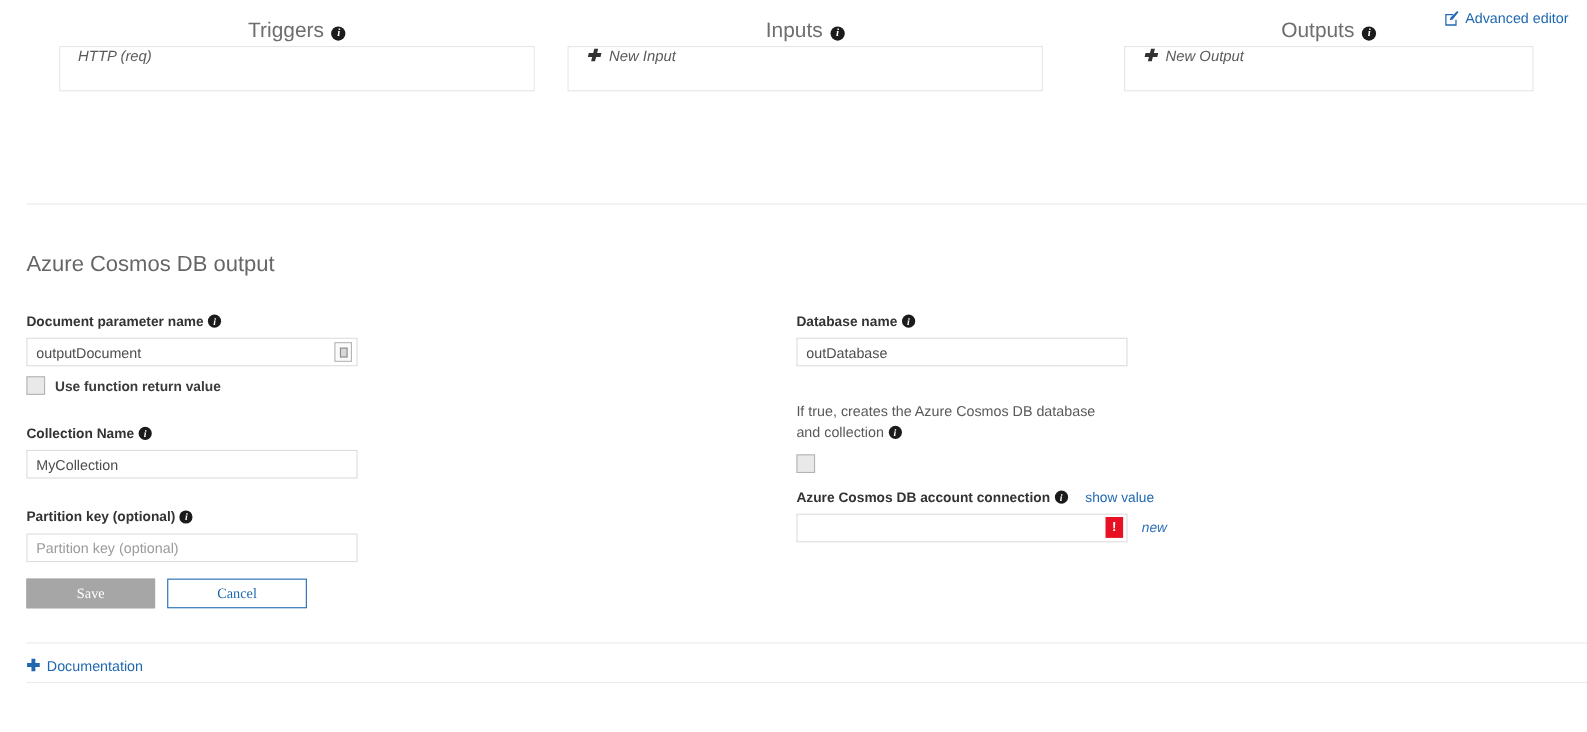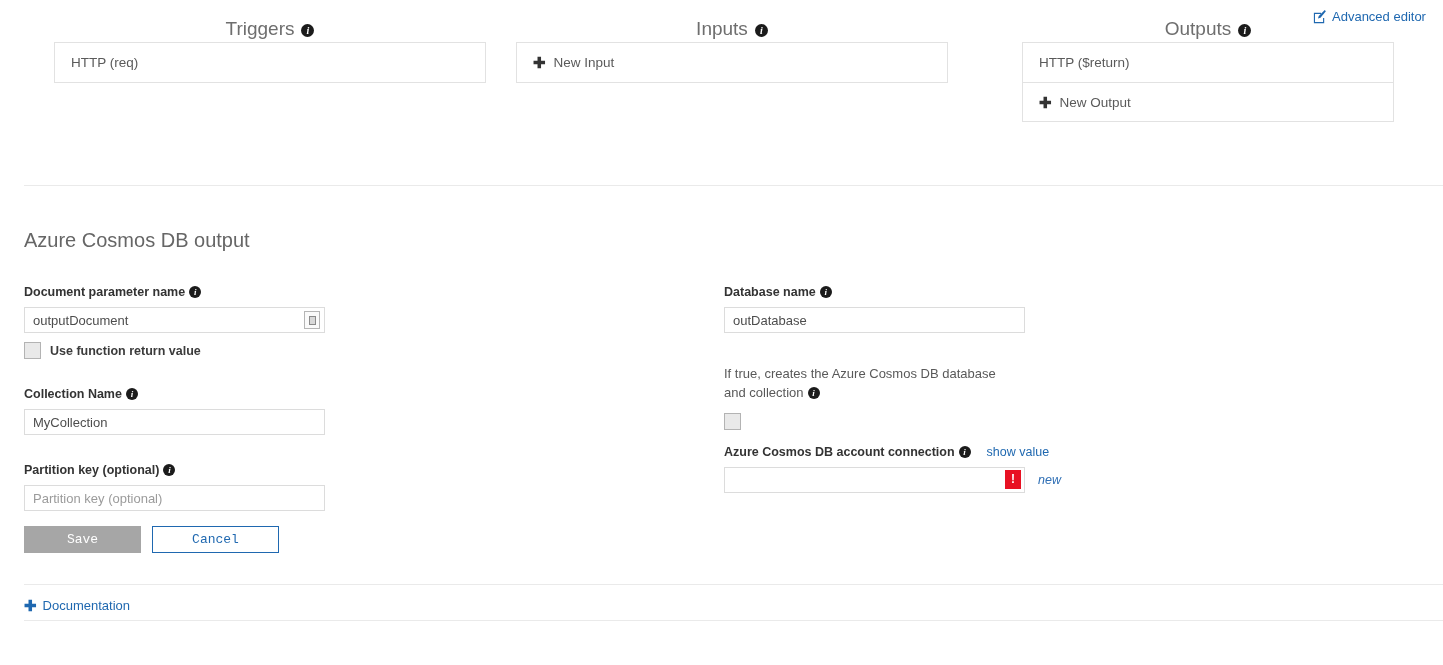--- a/index.html
+++ b/index.html
@@ -40,23 +40,23 @@
   }
   .label-info {
     display: inline-block; width: 12px; height: 12px;
     border-radius: 50%; background: #1b1b1b; color: #fff;
     font-size: 9px; line-height: 12px; text-align: center;
     font-family: "Liberation Serif", serif; font-weight: 700;
     font-style: italic; vertical-align: 1px; margin-left: 4px;
   }
   .binding-box { border: 1px solid #e2e2e2; background: #fff; }
   .binding-row {
-    height: 39px; display: flex; align-items: center;
+    height: 39px; display: flex; 
     padding: 0 16px; font-size: 13.5px; color: #5a5a5a;
-    cursor: pointer; background: #fff;
+    cursor: pointer; background: #fff; font-style: italic;
   }
   .binding-row + .binding-row { border-top: 1px solid #e2e2e2; }
   .plus {
     color: #333; font-size: 15px; font-weight: 700;
     margin-right: 8px; line-height: 1;
   }
 
   
   .divider {
     position: absolute; left: 24px; right: 0; height: 1px;
@@ -120,21 +120,21 @@
     font-family: "Liberation Sans", sans-serif; line-height: 1;
   }
   .new-link {
     color: #2f6fb5; font-size: 12.5px; font-style: italic; cursor: pointer;
   }
 
   
   .btn-row { position: absolute; left: 24px; top: 526px; display: flex; gap: 11px; }
   .btn {
     height: 27px; font-size: 13px; cursor: pointer;
-    font-family: Liberation Mono, monospace;
+    font-family: Liberation Serif, serif;
     display: flex; align-items: center; justify-content: center;
     border-radius: 0;
   }
   .btn-save {
     width: 117px; background: #a6a6a6; color: #fff; border: 1px solid #a6a6a6;
   }
   .btn-cancel {
     width: 127px; background: #fff; color: #1f68b0; border: 1px solid #1f68b0;
   }
 
@@ -188,23 +188,20 @@
       </div>
     </div>
 
     <div class="col" style="left:1022px; width:372px;">
       <div class="col-title">
         <span>Outputs</span>
         <span class="info-icon">i</span>
       </div>
       <div class="binding-box">
         <div class="binding-row">
-          <span>HTTP ($return)</span>
-        </div>
-        <div class="binding-row">
           <span class="plus">✚</span>
           <span>New Output</span>
         </div>
       </div>
     </div>
   </div>
 
   <div class="divider" style="top:185px;"></div>
 
   <div class="section-title">Azure Cosmos DB output</div>

